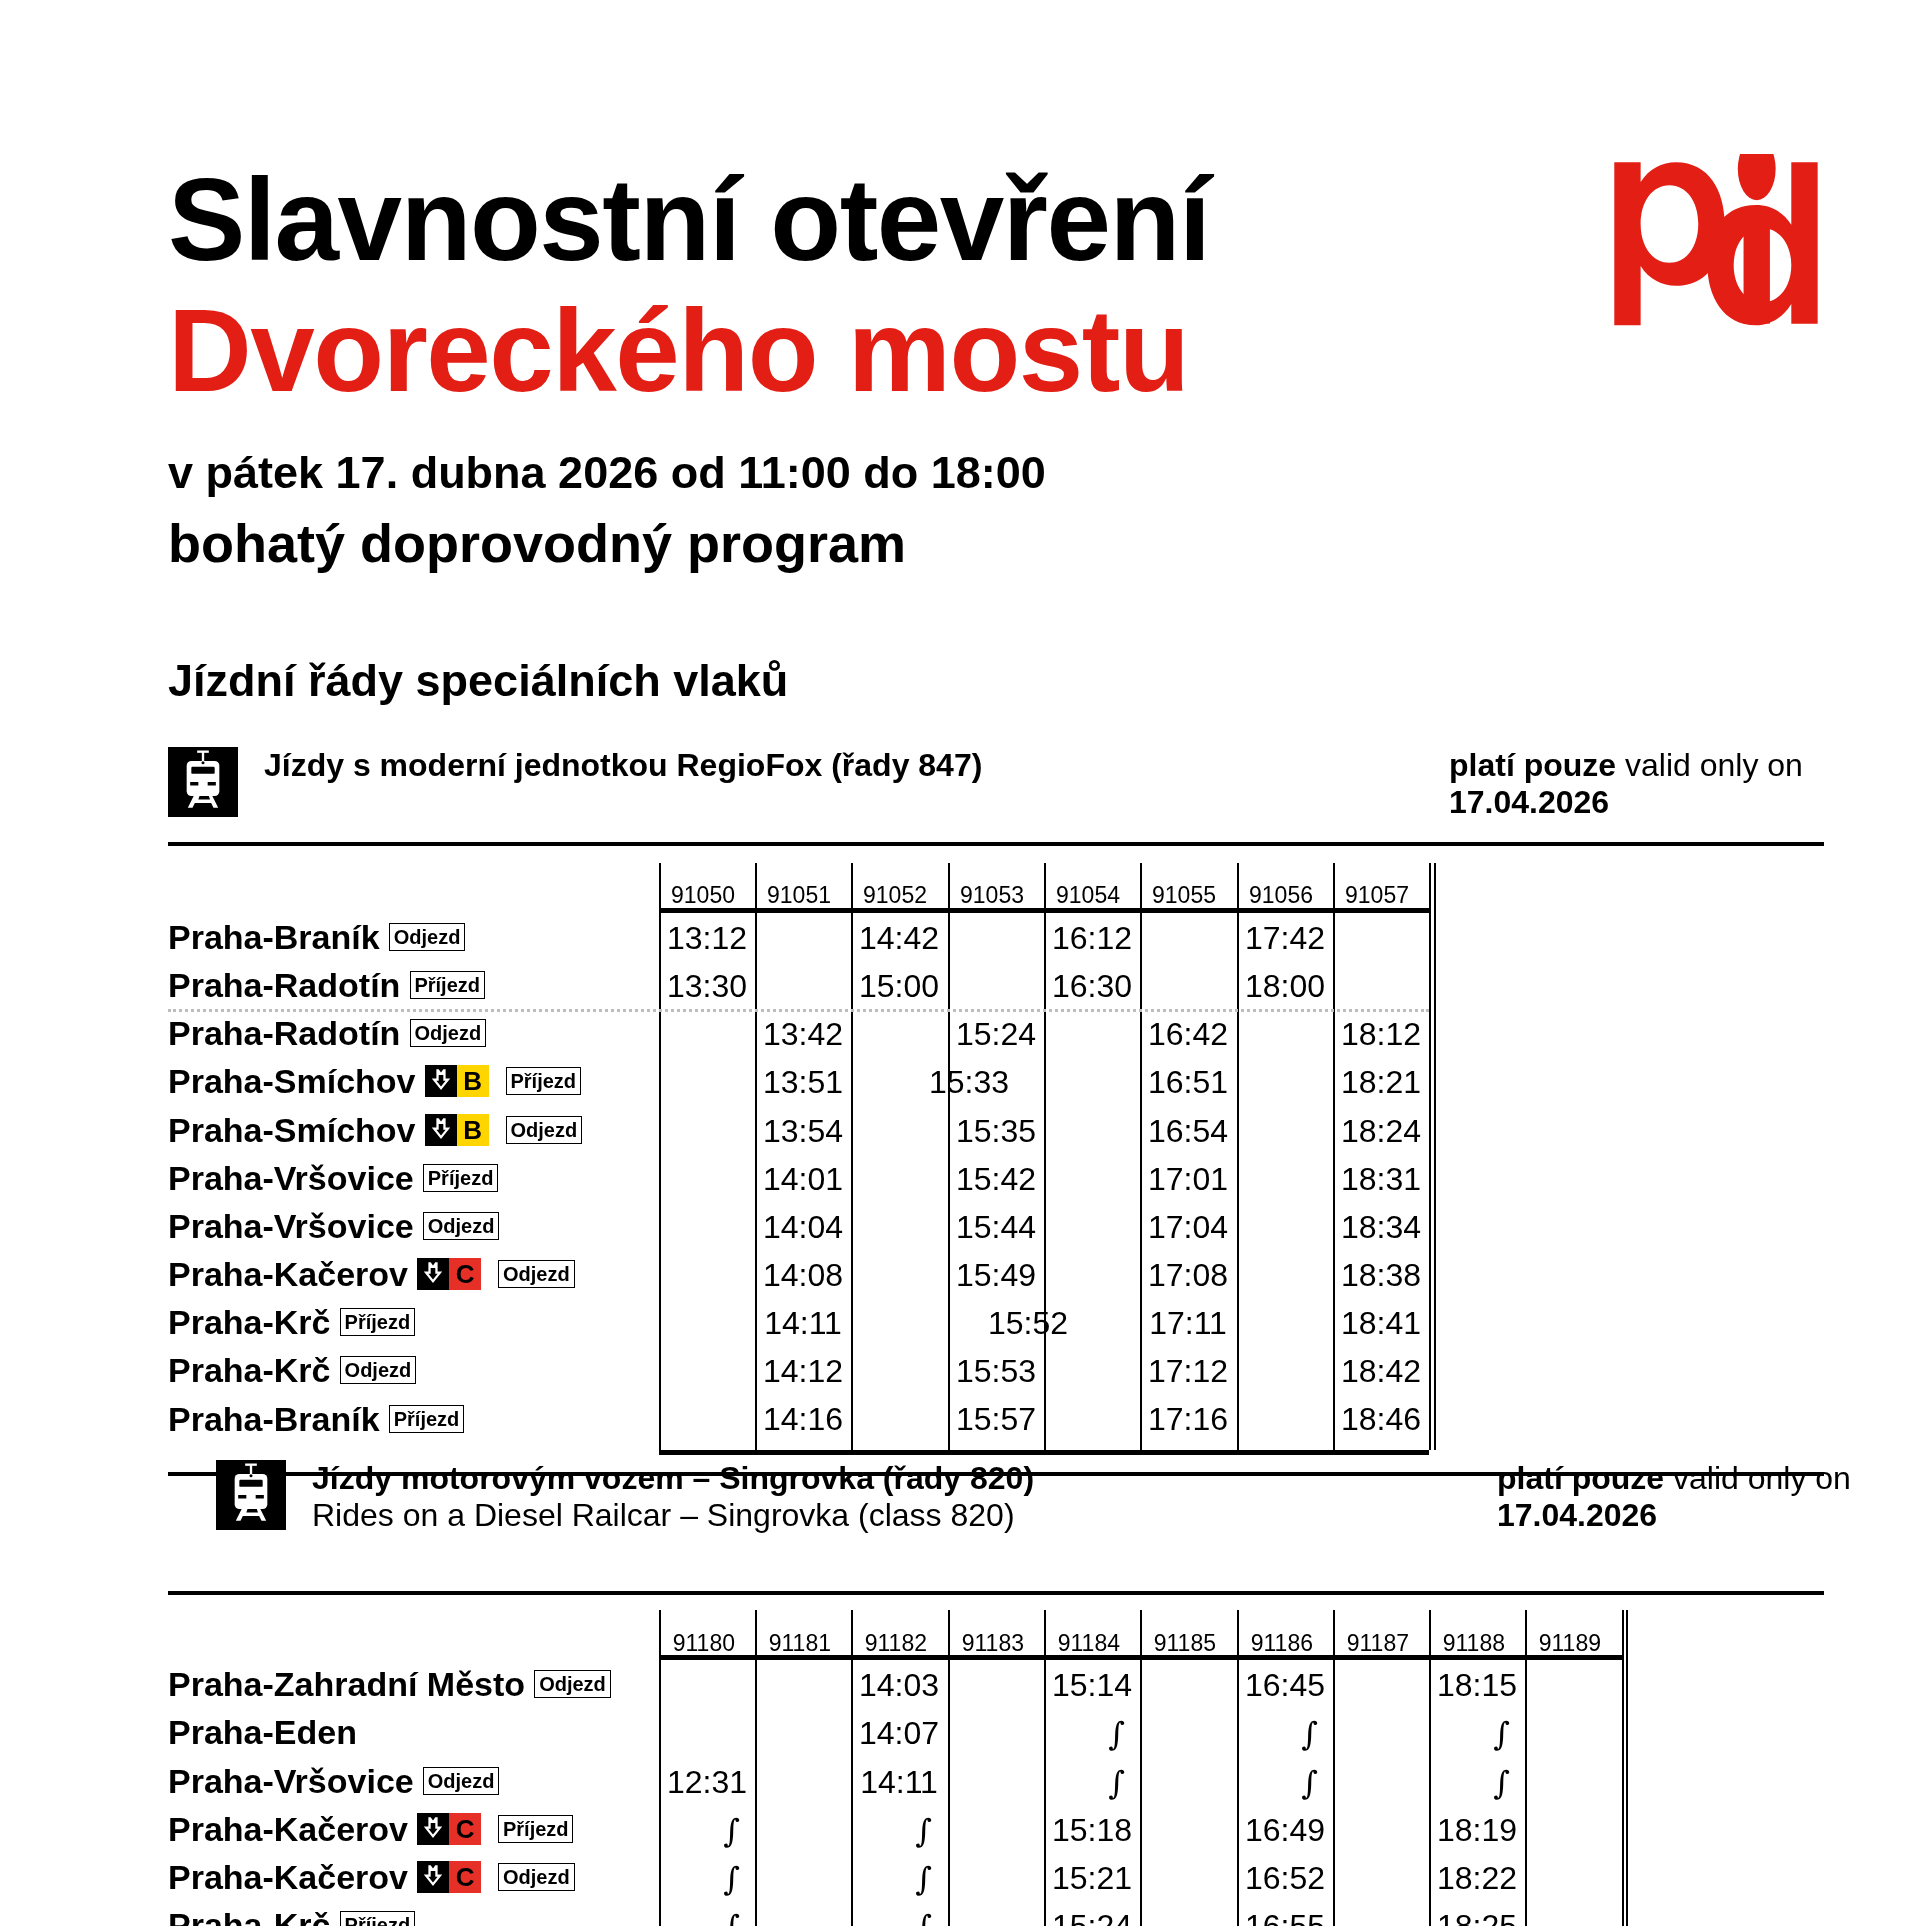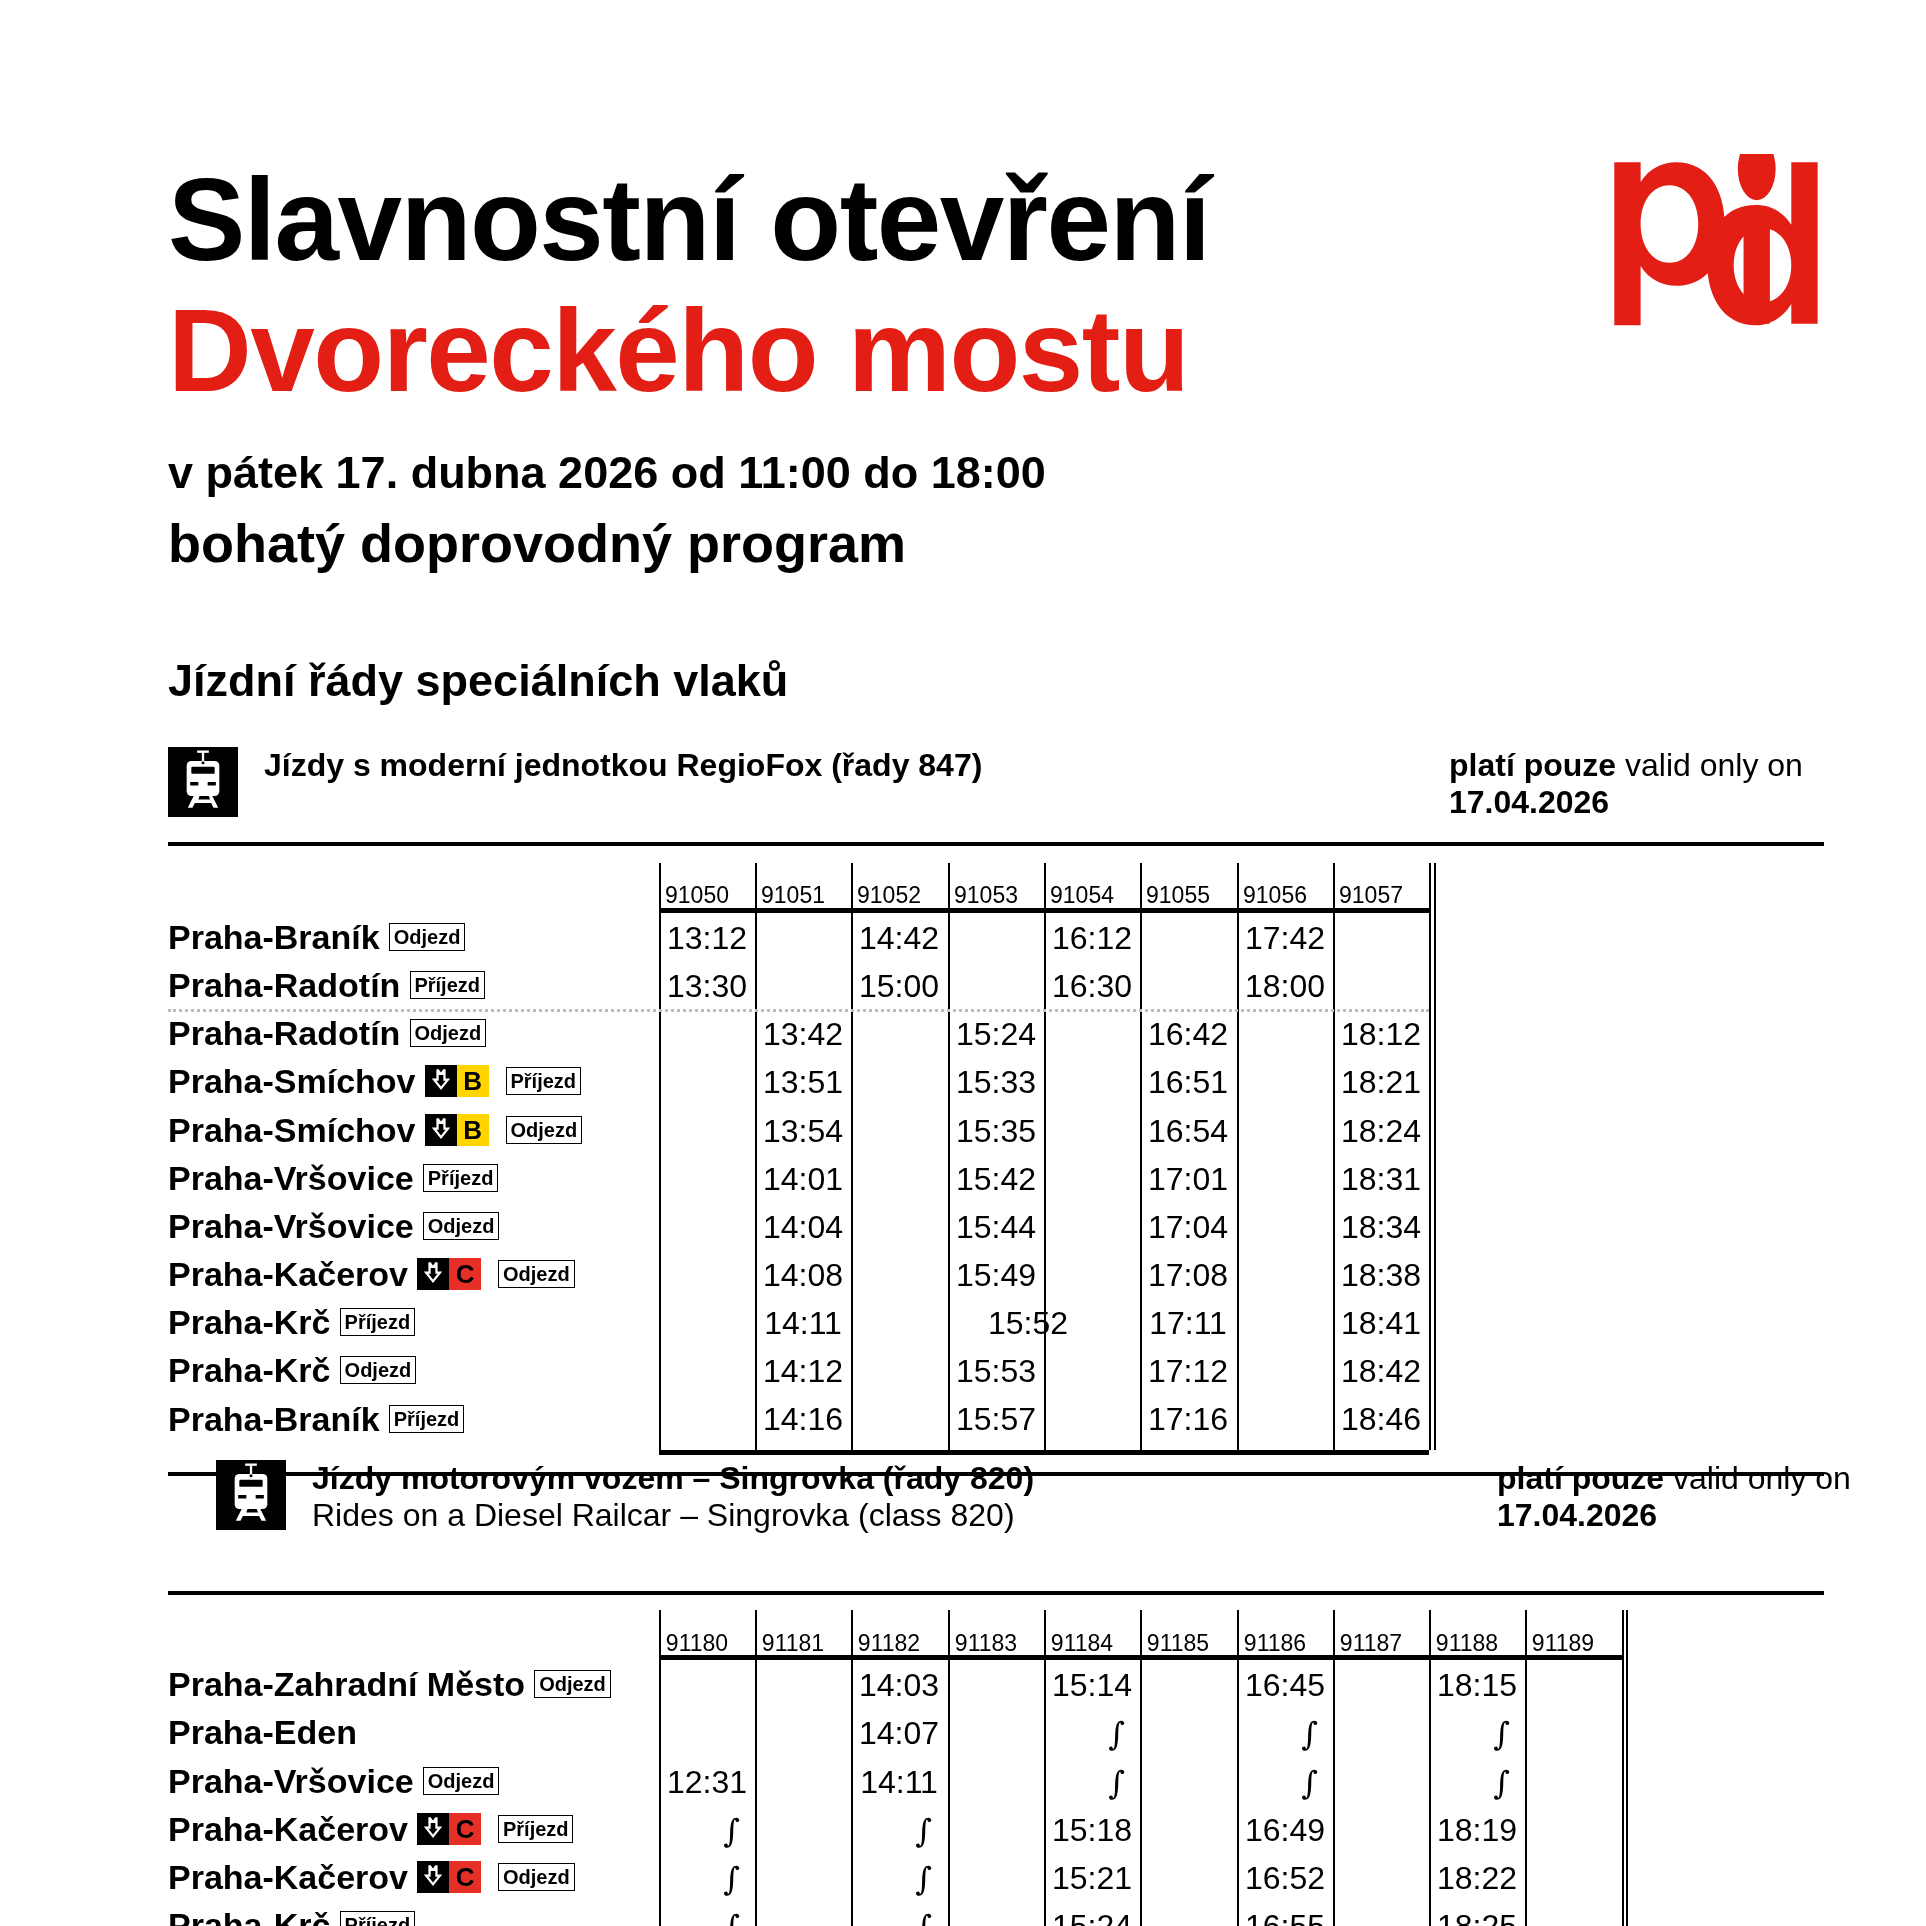--- a/index.html
+++ b/index.html
@@ -17,21 +17,21 @@
   .train-icon { position:absolute; left:0; top:0; width:70px; height:70px; background:#000; }
   .bh-title { position:absolute; left:96px; top:0px; font-size:32px; font-weight:700; white-space:nowrap; line-height:37px; }
   .bh-sub { position:absolute; left:96px; top:37px; font-size:32px; white-space:nowrap; line-height:37px; }
   .bh-valid { position:absolute; left:1281px; top:0px; font-size:32px; white-space:nowrap; line-height:37px; }
   .bh-valid b { font-weight:700; }
   .bh-date { position:absolute; left:1281px; top:37px; font-size:32px; font-weight:700; white-space:nowrap; line-height:37px; }
   .rule { left:168px; width:1656px; height:3.9px; background:#000; }
 
   .tt { position:absolute; }
   .tt .vline { position:absolute; width:1.5px; background:#000; }
-  .tt .hdr { position:absolute; font-size:23px; text-align:center; width:76px; white-space:nowrap; }
+  .tt .hdr { position:absolute; font-size:23px; text-align:right; width:76px; white-space:nowrap; }
   .tt .cell { position:absolute; font-size:32px; text-align:center; width:96px; white-space:nowrap; }
   .tt .cell.skip { font-style:italic; font-family:"DejaVu Serif", serif; }
   .tt .hline { position:absolute; height:5.4px; background:#000; }
   .tt .dotline { position:absolute; height:0; border-top:3.1px dotted #BDBDBD; }
   .stn { position:absolute; left:168px; font-size:34px; font-weight:700; white-space:nowrap; display:flex; align-items:center; gap:9.2px; height:48px; }
   .tag { display:inline-block; border:1.9px solid #000; font-size:20px; font-weight:700; padding:1.5px 3.9px; line-height:22.3px; }
   .metro { display:inline-flex; height:32px; }
   .metro .m { width:32px; height:32px; background:#000; display:flex; align-items:center; justify-content:center; }
   .metro .ln { width:32px; height:32px; display:flex; align-items:center; justify-content:center; font-size:26px; font-weight:900; color:#000; }
 </style>
@@ -130,21 +130,21 @@
           <svg width="24" height="25.4" viewBox="0 0 20 22">
             <path d="M6 1 h2 l2 3 l2 -3 h2 v8 h4 l-8 10 l-8 -10 h4 z" fill="#fff"></path>
             <path d="M8 6 v5 h-2 l4 5 l4 -5 h-2 v-5 z" fill="#000"></path>
           </svg>
         </span>
         <span class="ln" style="background: rgb(255, 213, 0);">B</span>
       </span>
       <span class="tag" style="margin-left: 7.7px;">Příjezd</span>
     </div>
     <div class="cell" style="left: 755px; top: 1064px;">13:51</div>
-    <div class="cell" style="left: 948px; top: 1064px;">15:33</div>
+    <div class="cell" style="left: 921px; top: 1064px;">15:33</div>
     <div class="cell" style="left: 1140px; top: 1064px;">16:51</div>
     <div class="cell" style="left: 1333px; top: 1064px;">18:21</div>
     <div class="stn" style="top: 1106px;">
       <span>Praha-Smíchov</span>
       <span class="metro">
         <span class="m">
           <svg width="24" height="25.4" viewBox="0 0 20 22">
             <path d="M6 1 h2 l2 3 l2 -3 h2 v8 h4 l-8 10 l-8 -10 h4 z" fill="#fff"></path>
             <path d="M8 6 v5 h-2 l4 5 l4 -5 h-2 v-5 z" fill="#000"></path>
           </svg>

